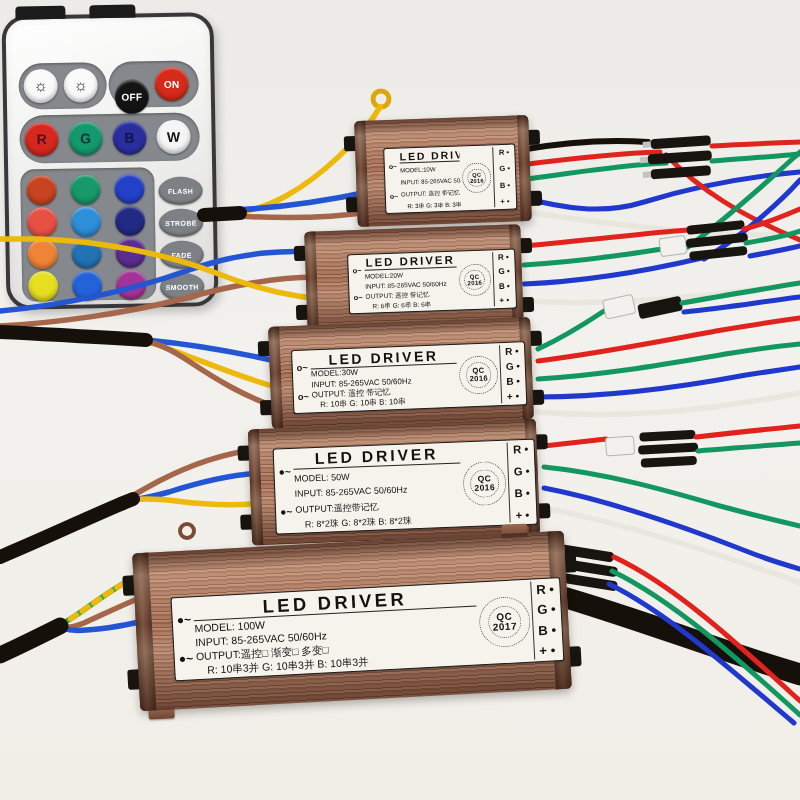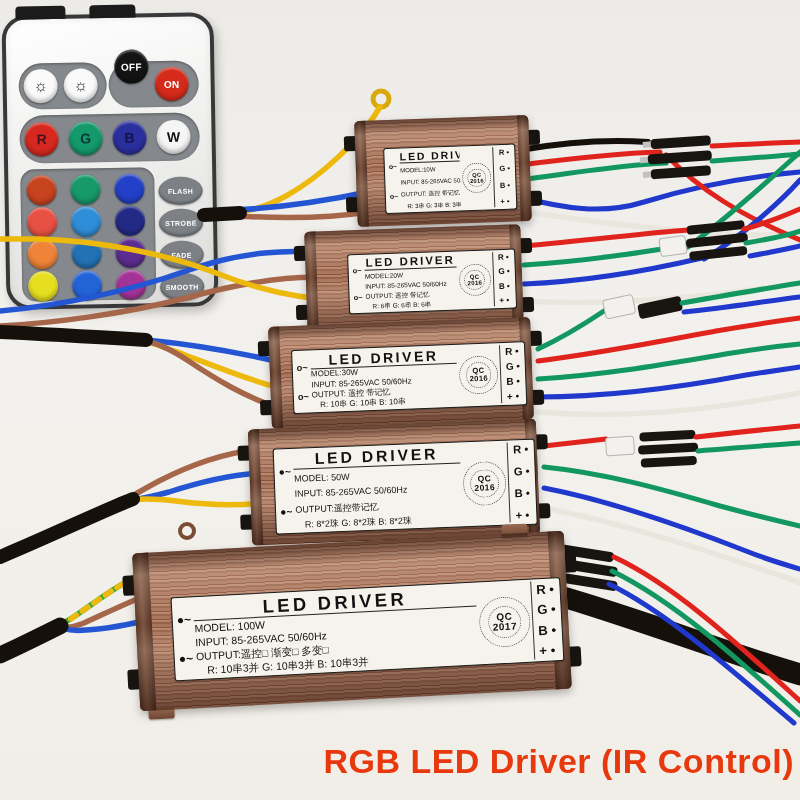--- a/index.html
+++ b/index.html
@@ -104,21 +104,21 @@
     <div class="pill p2"></div>
     <div class="pill p3"></div>
     <div class="pill gridpanel"></div>
 
     <div class="rbtn sun" style="left:17px;top:50px;">
         <span>☼</span>
       </div>
     <div class="rbtn sun" style="left:57px;top:50px;">
         <span>☼</span>
       </div>
-    <div class="rbtn pow" style="left: 108px; top: 32px; background-color: rgb(20, 20, 20);">OFF</div>
+    <div class="rbtn pow" style="left: 108px; top: 62px; background-color: rgb(20, 20, 20);">OFF</div>
     <div class="rbtn pow" style="left: 148px; top: 50px; background-color: rgb(214, 43, 27);">ON</div>
 
     <div class="rbtn rgbw" style="left: 17px; top: 103px; background-color: rgb(214, 40, 30);">R</div>
     <div class="rbtn rgbw" style="left: 61px; top: 103px; background-color: rgb(19, 153, 107);">G</div>
     <div class="rbtn rgbw" style="left: 105px; top: 103px; background-color: rgb(42, 47, 158);">B</div>
     <div class="rbtn rgbw" style="left: 149px; top: 103px; color: rgb(17, 17, 17); background-color: rgb(245, 245, 245);">W</div>
 
     <div class="rbtn cbtn" style="left: 18px; top: 156px; background-color: rgb(200, 67, 31);"></div>
     <div class="rbtn cbtn" style="left: 62px; top: 156px; background-color: rgb(23, 153, 106);"></div>
     <div class="rbtn cbtn" style="left: 106px; top: 156px; background-color: rgb(35, 64, 200);"></div>
@@ -401,14 +401,13 @@
         </div>
       <div class="terms">
         <span>R</span>
           <span>G</span>
         <span>B</span>
           <span>+</span>
       </div>
     </div>
   </div>
 
-  <div class="caption" style="color: rgb(232, 56, 13);">RGB LED Driver (IR Control)</div>
 </div>
 
 </body></html>

